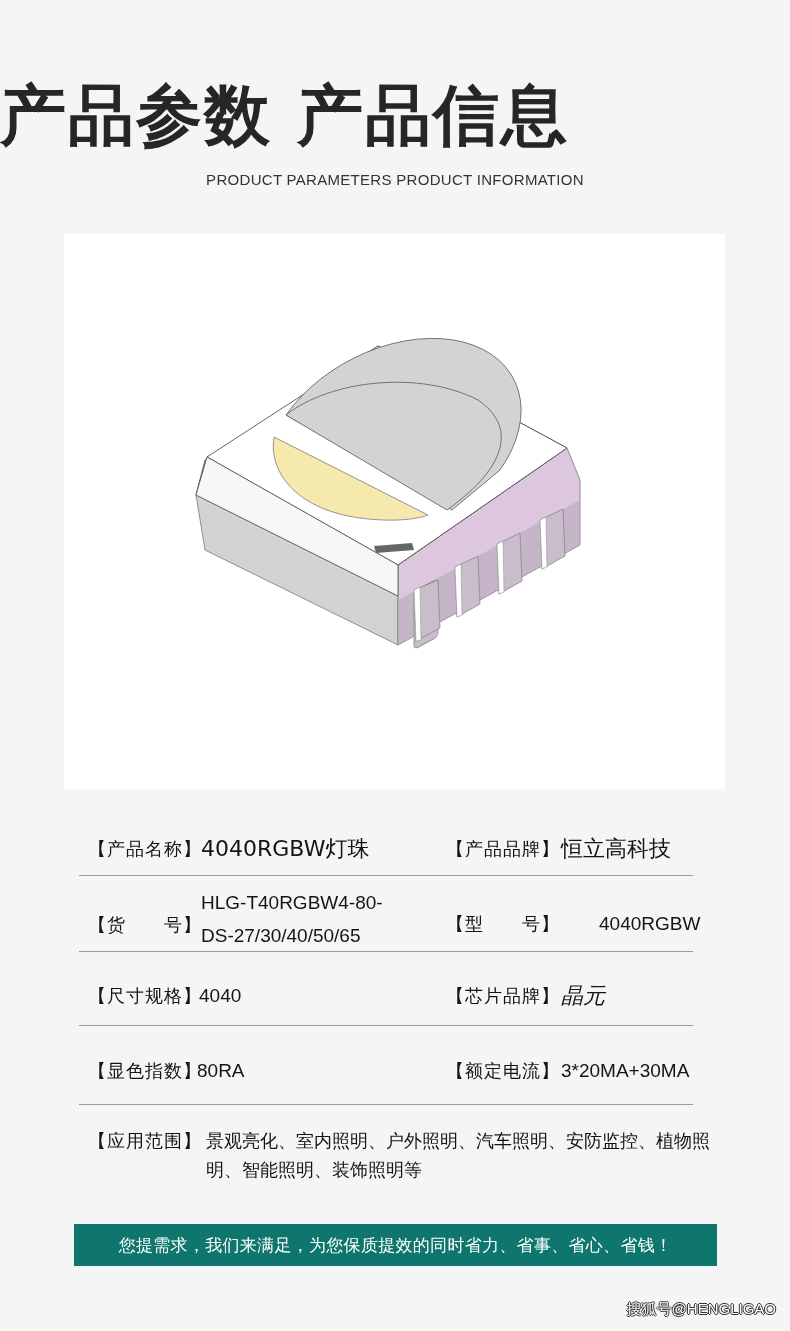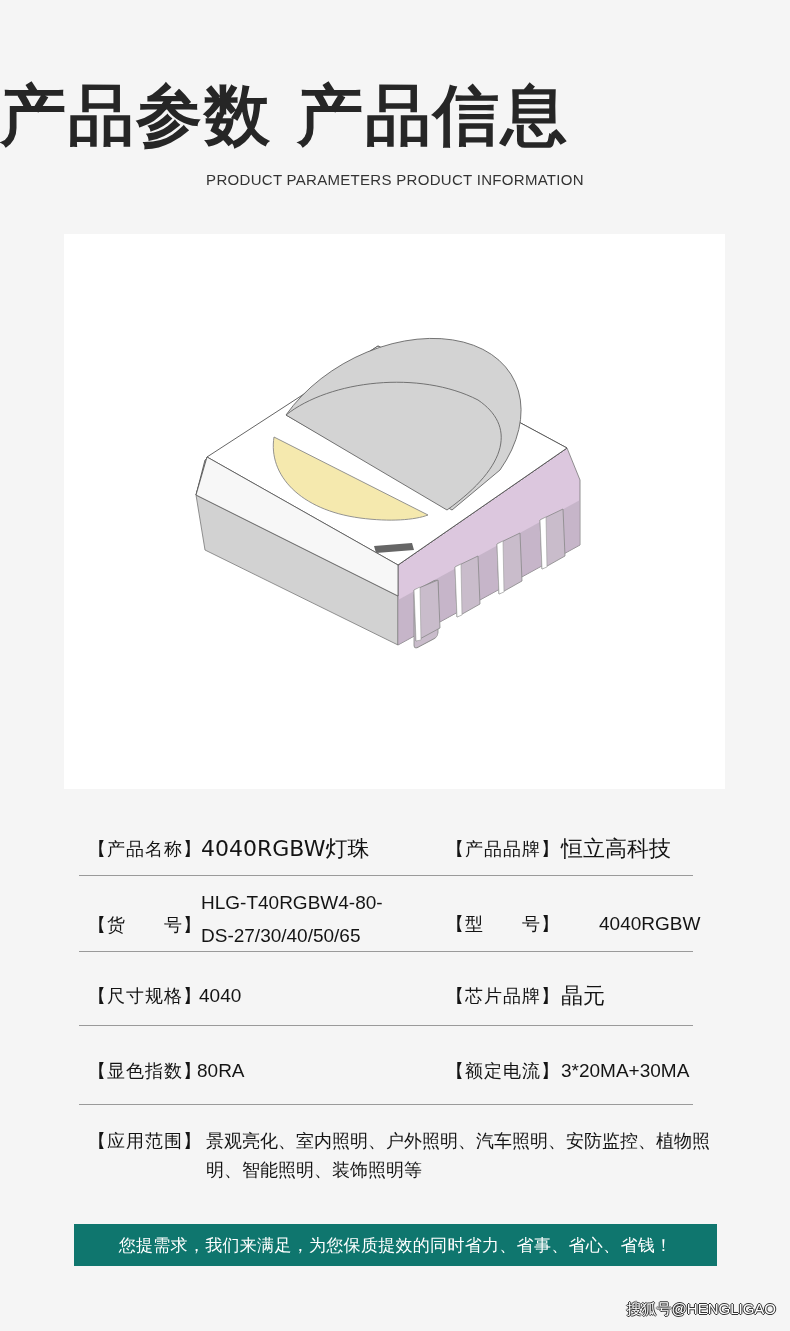--- a/index.html
+++ b/index.html
@@ -93,21 +93,21 @@
   <div class="cell label" style="left:88px; top:910px;text-align:right;">【货　　号】</div>
   <div class="cell value" style="left:201px; top:888px;">HLG-T40RGBW4-80-</div>
   <div class="cell value" style="left:201px; top:921px;">DS-27/30/40/50/65</div>
   <div class="cell label" style="left:446px; top:909px;">【型　　号】</div>
   <div class="cell value" style="left:561px; top:909px;margin-left:38px;">4040RGBW</div>
   <div class="divider" style="top:951px;"></div>
 
   <div class="cell label" style="left:88px; top:981px;">【尺寸规格】</div>
   <div class="cell value" style="left:199px; top:981px;">4040</div>
   <div class="cell label" style="left:446px; top:981px;">【芯片品牌】</div>
-  <div class="cell value cjk" style="left:561px; top:981px;">晶元</div>
+  <div class="cell value cjk" style="left:561px; top:981px;font-style:italic;">晶元</div>
   <div class="divider" style="top:1025px;"></div>
 
   <div class="cell label" style="left:88px; top:1056px;">【显色指数】</div>
   <div class="cell value" style="left:197px; top:1056px;">80RA</div>
   <div class="cell label" style="left:446px; top:1056px;">【额定电流】</div>
   <div class="cell value" style="left:561px; top:1056px;">3*20MA+30MA</div>
   <div class="divider" style="top:1104px;"></div>
 
   <div class="cell label" style="left:88px; top:1126px;">【应用范围】</div>
   <div class="apps">景观亮化、室内照明、户外照明、汽车照明、安防监控、植物照明、智能照明、装饰照明等</div>

